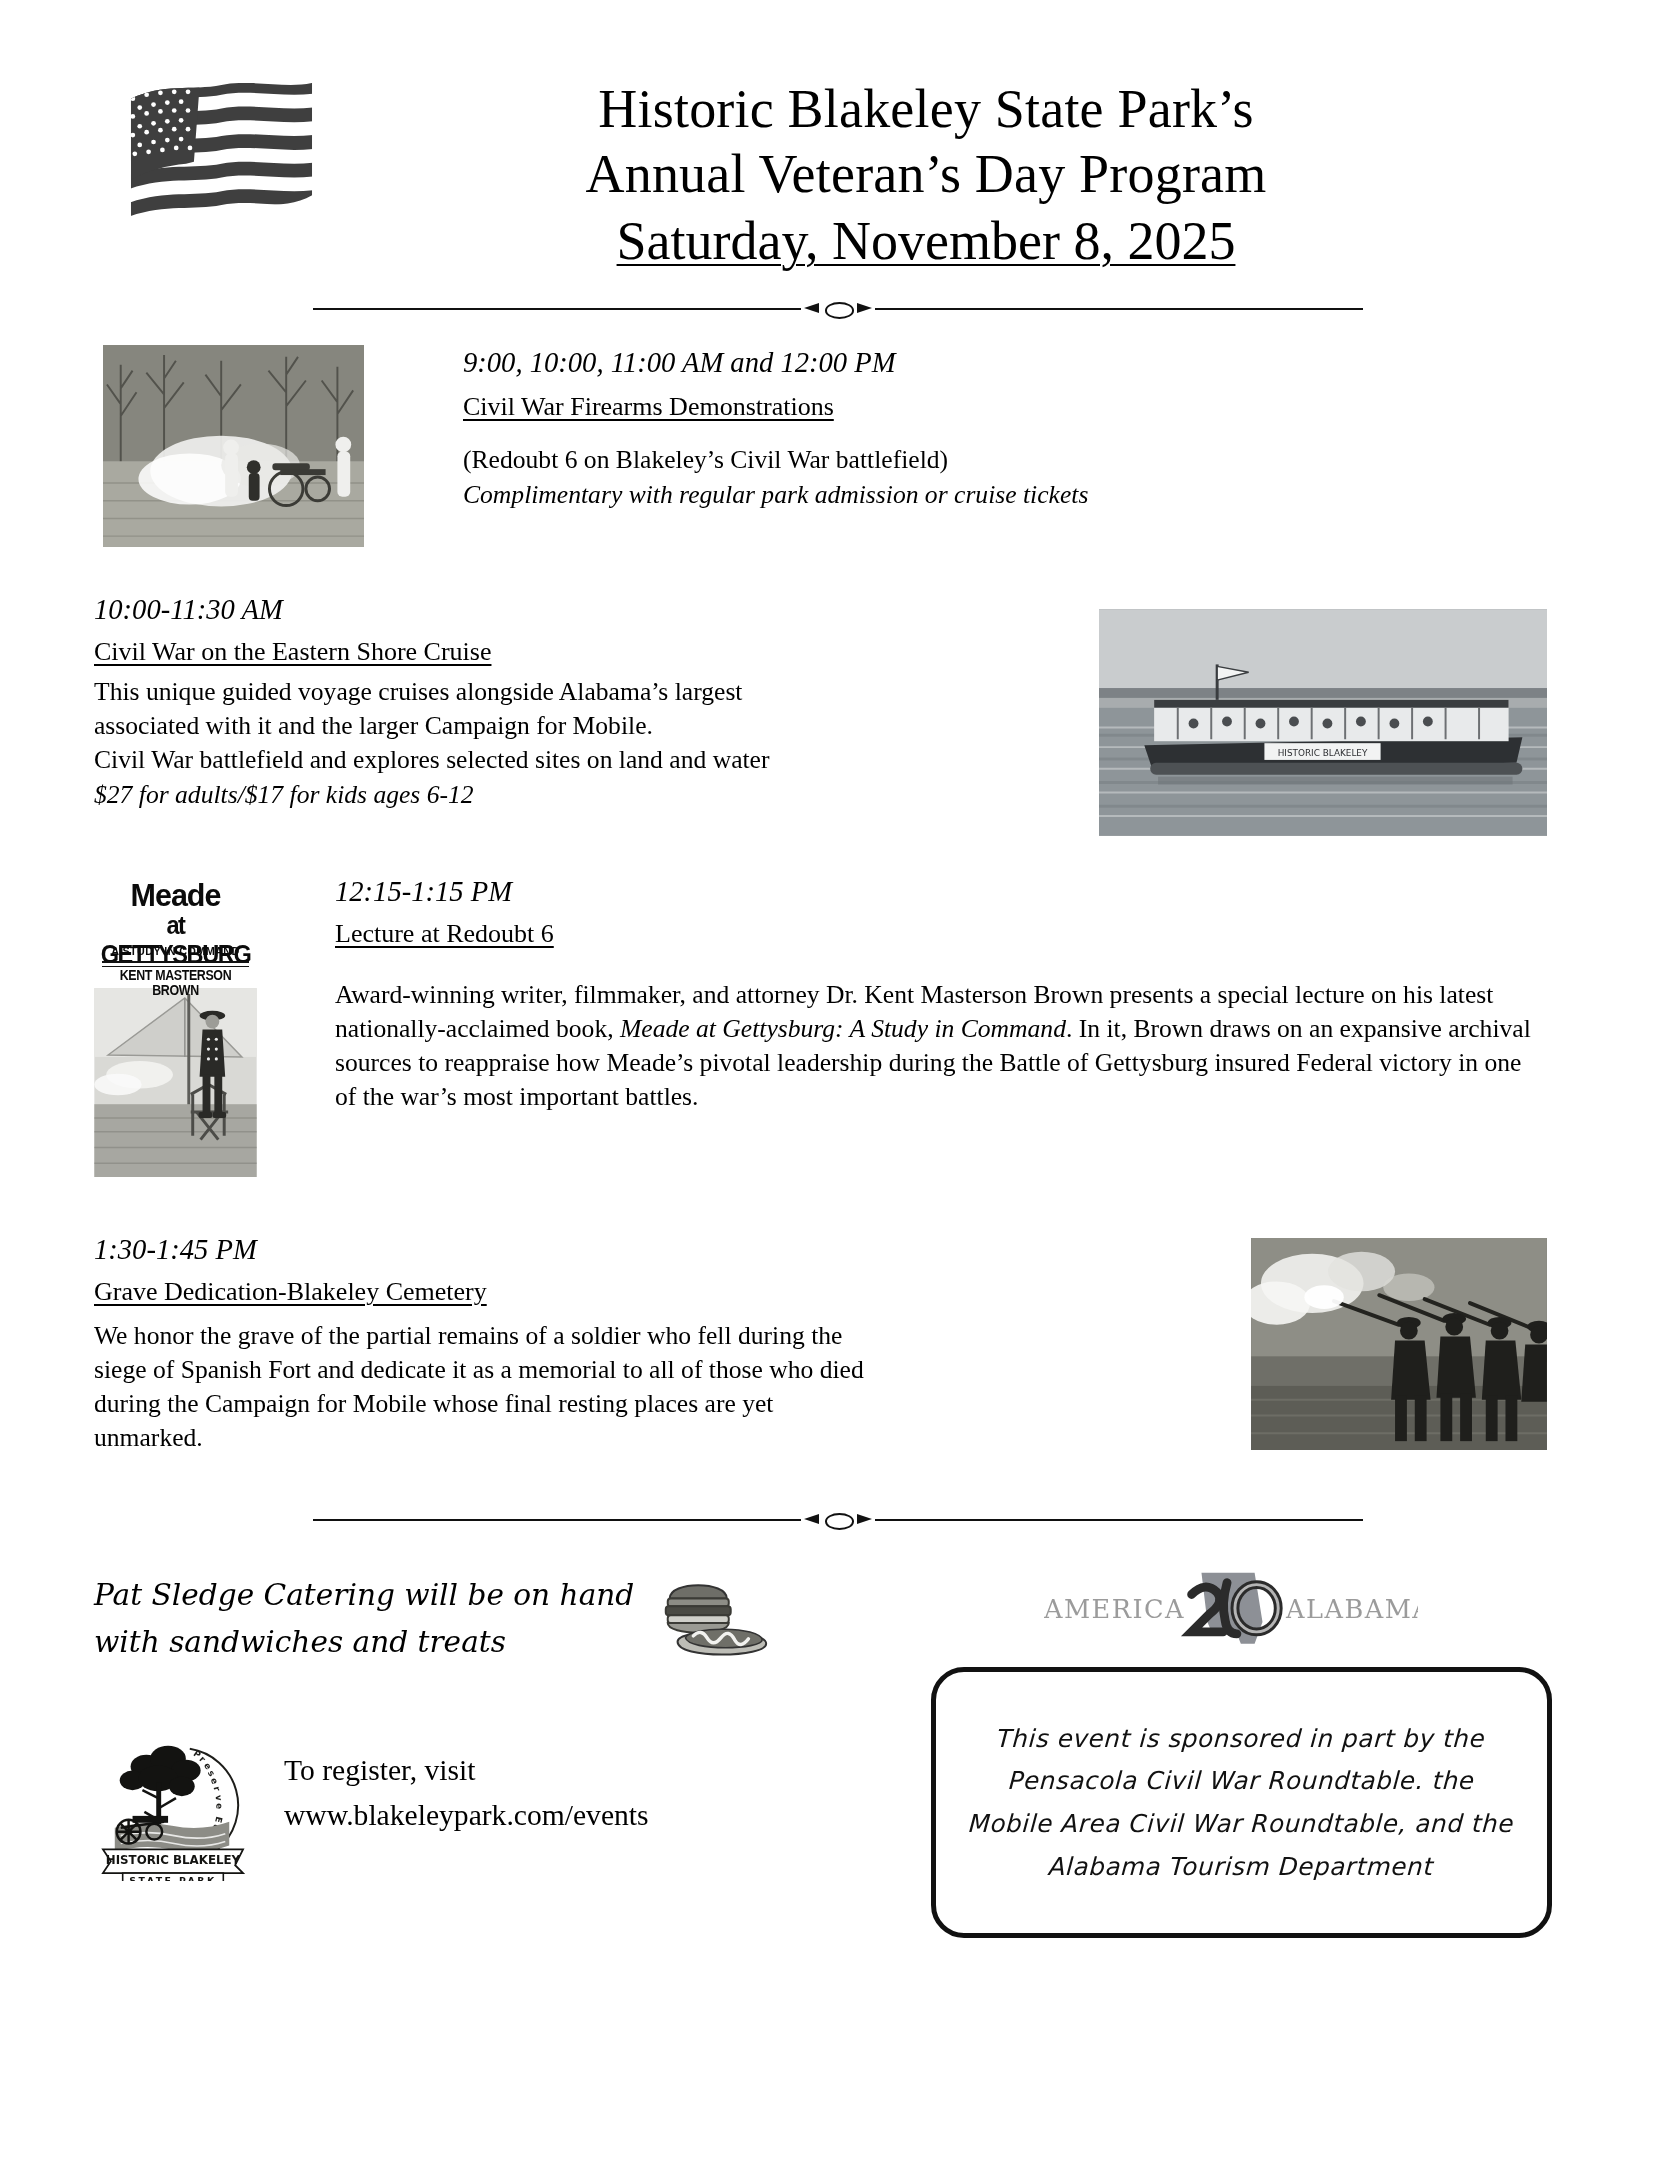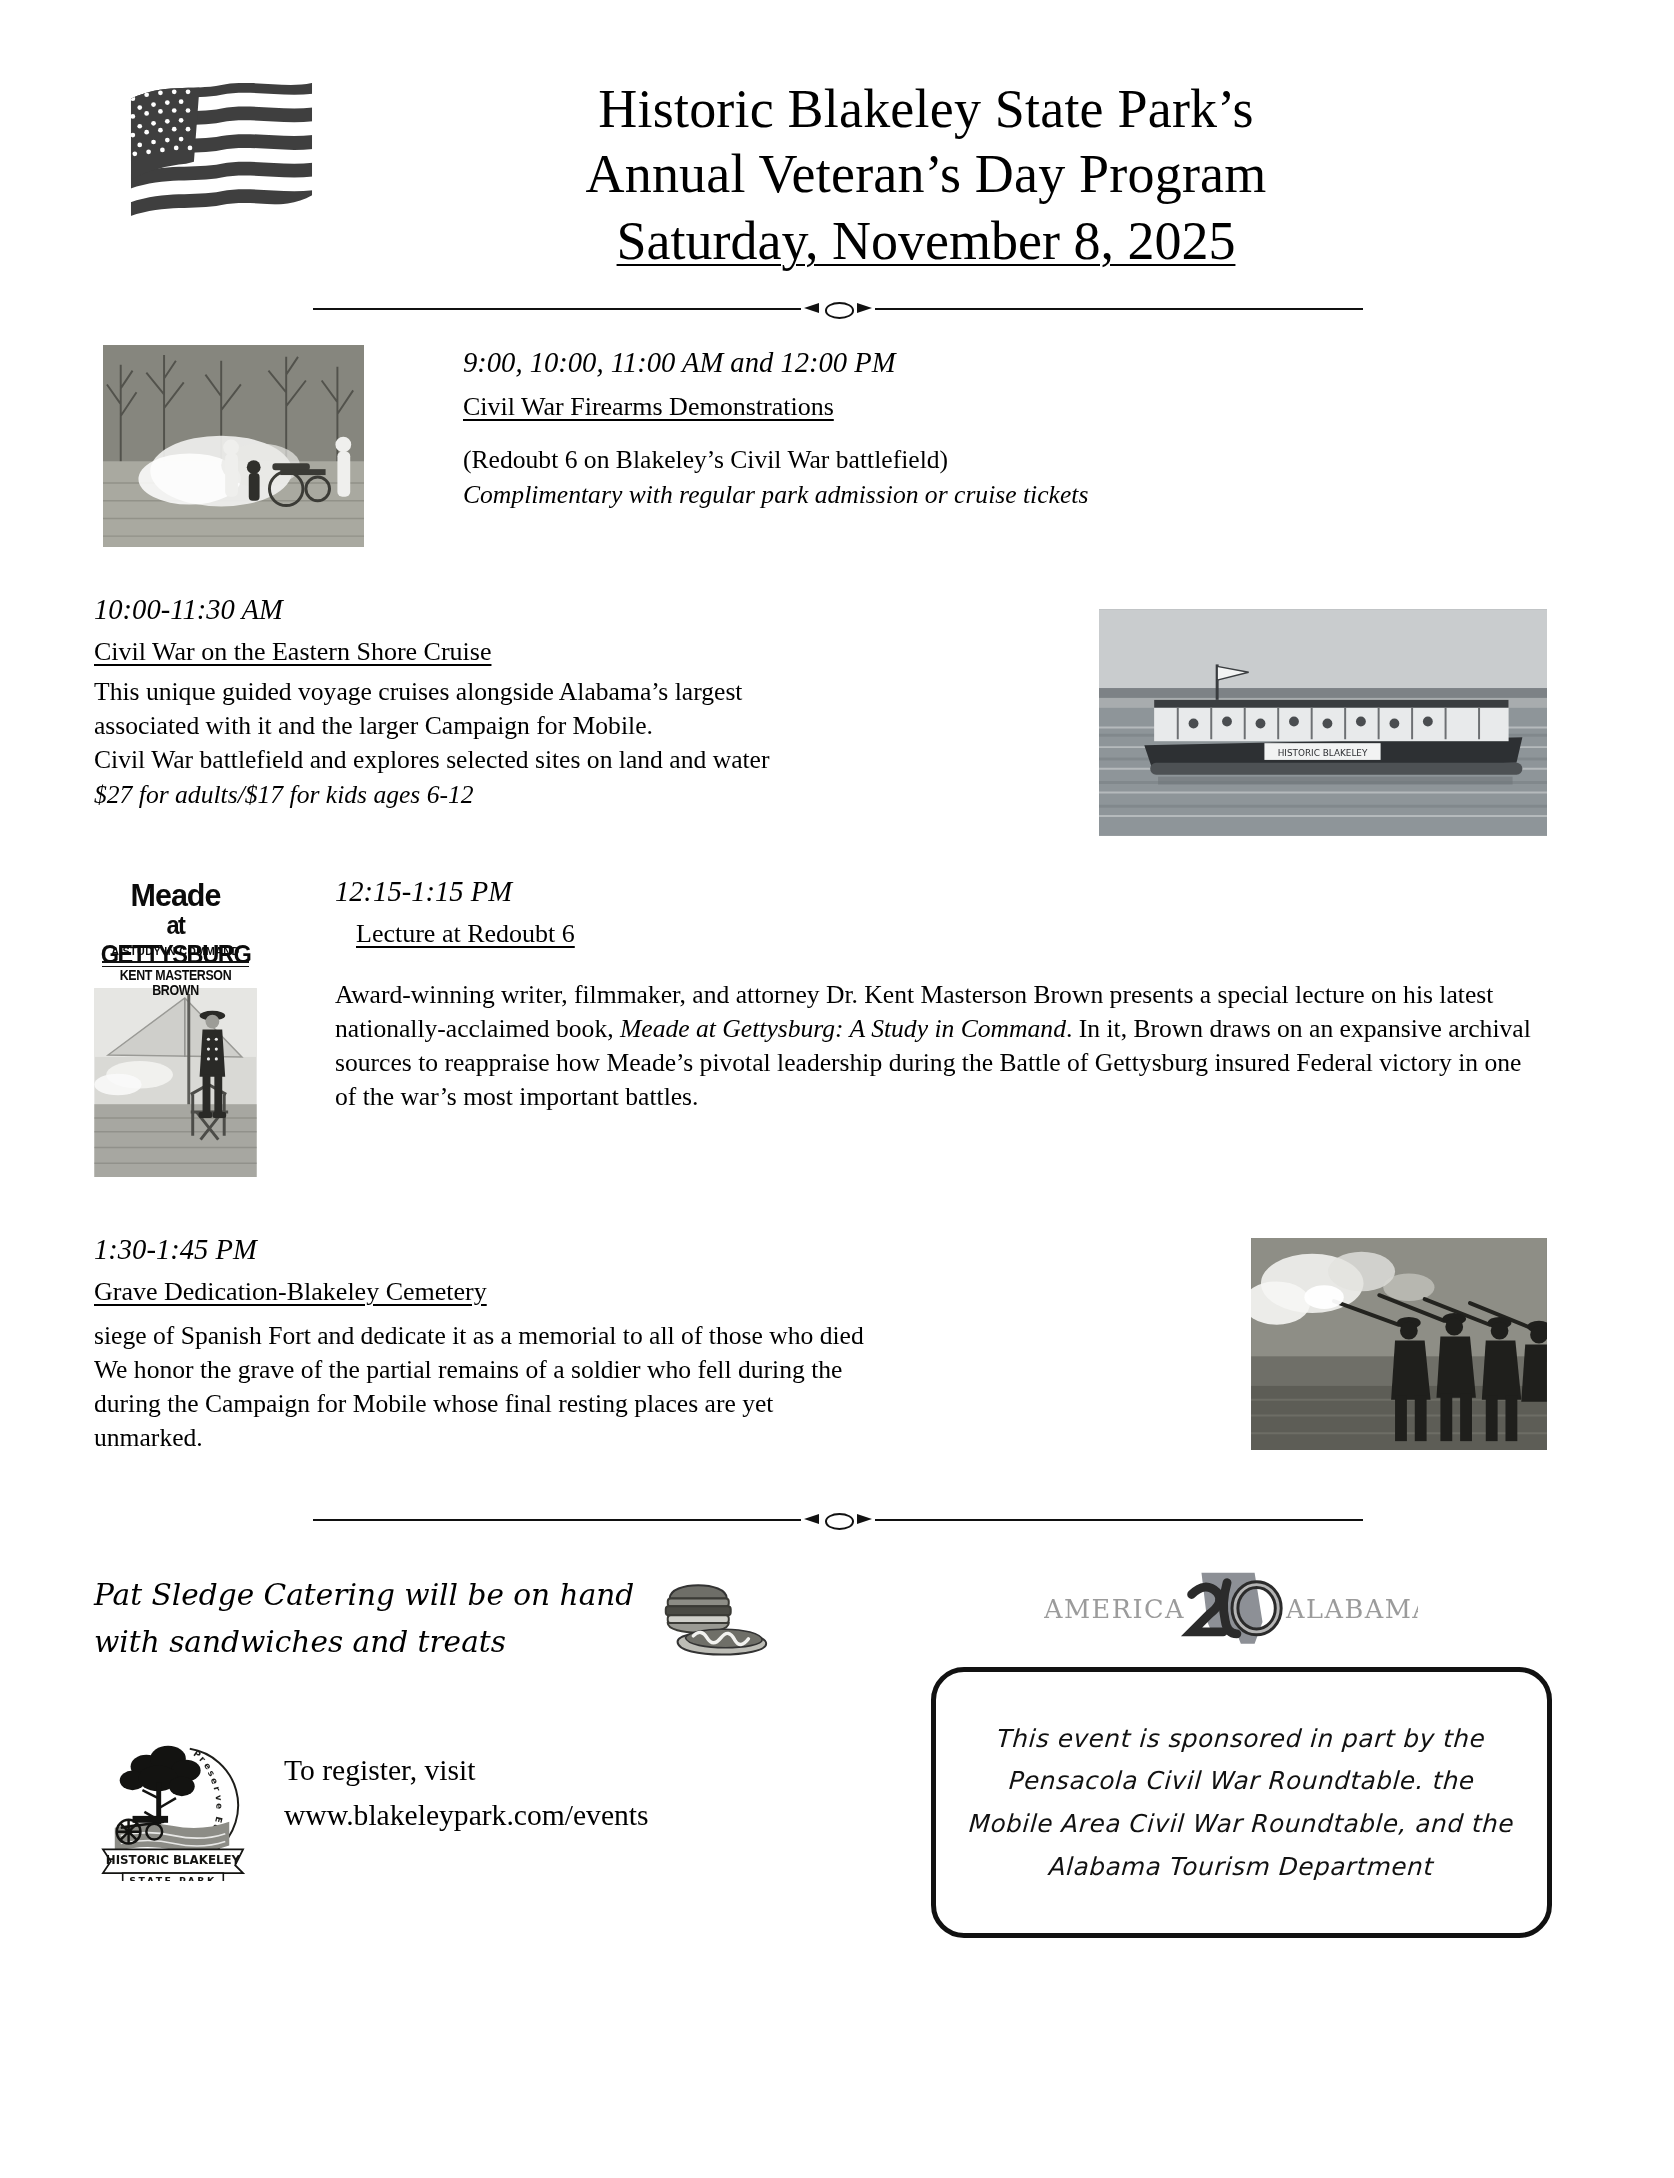--- a/index.html
+++ b/index.html
@@ -73,21 +73,21 @@
   
   .sec2 { position:relative; height:266px; margin-top:21.7px; }
   .sec2 .txt   { position:absolute; left:94px; top:5.9px; width:946px; }
   .sec2 .photo { right:128px; top:24.6px; width:448px; height:227px; }
 
   
   .sec3 { position:relative; height:325px; margin-top:15.8px; }
   .sec3 .book  { position:absolute; left:94px; top:5.9px; width:163px; height:305px;
                  background:#fff; overflow:hidden; }
   .sec3 .txt   { position:absolute; left:335px; top:5.9px; width:1197px; }
-  .sec3 .ev-title { margin-bottom:21.7px;margin-left:21px; }
+  .sec3 .ev-title { margin-bottom:21.7px; }
 
   
   .bk { position:relative; width:100%; height:100%; }
   .bk .bkimg { position:absolute; left:0; top:0; width:100%; height:100%; }
   .bk .bkt { position:absolute; left:0; width:100%; text-align:center;
              font-family:"Liberation Sans", sans-serif; color:#0b0b0b; }
   .bk .bk1 { top:5.9px;  font-size:30.5px; font-weight:bold; letter-spacing:-1px; }
   .bk .bk2 { top:39px; font-size:25.6px; font-weight:bold; letter-spacing:-1.5px;
              transform:scaleX(.92); }
   .bk .bk3 { top:73px; font-size:10.8px; font-weight:bold; letter-spacing:0.4px; }
@@ -383,22 +383,22 @@
         <span>Award-winning writer, filmmaker, and attorney Dr. Kent Masterson Brown presents a special lecture on his latest nationally-acclaimed book, </span><i>Meade at Gettysburg: A Study in Command</i><span>. In it, Brown draws on an expansive archival sources to reappraise how Meade’s pivotal leadership during the Battle of Gettysburg insured Federal victory in one of the war’s most important battles.</span>
       </div>
     </div>
   </div>
 
   <div class="sec4">
     <div class="txt">
       <div class="ev-time">1:30-1:45 PM</div>
       <div><span class="ev-title">Grave Dedication-Blakeley Cemetery</span></div>
       <div class="ev-body">
+        <div>We honor the grave of the partial remains of a soldier who fell during the</div>
         <div>siege of Spanish Fort and dedicate it as a memorial to all of those who died</div>
-        <div>We honor the grave of the partial remains of a soldier who fell during the</div>
         <div>during the Campaign for Mobile whose final resting places are yet</div>
         <div>unmarked.</div>
       </div>
     </div>
     <div class="photo">
       <svg viewBox="0 0 300 215" xmlns="http://www.w3.org/2000/svg">
         <rect width="300" height="215" fill="#6f6f68"></rect>
         <rect width="300" height="120" fill="#8e8e86"></rect>
 
         <ellipse cx="62" cy="46" rx="52" ry="30" fill="#ededea" opacity=".95"></ellipse>

